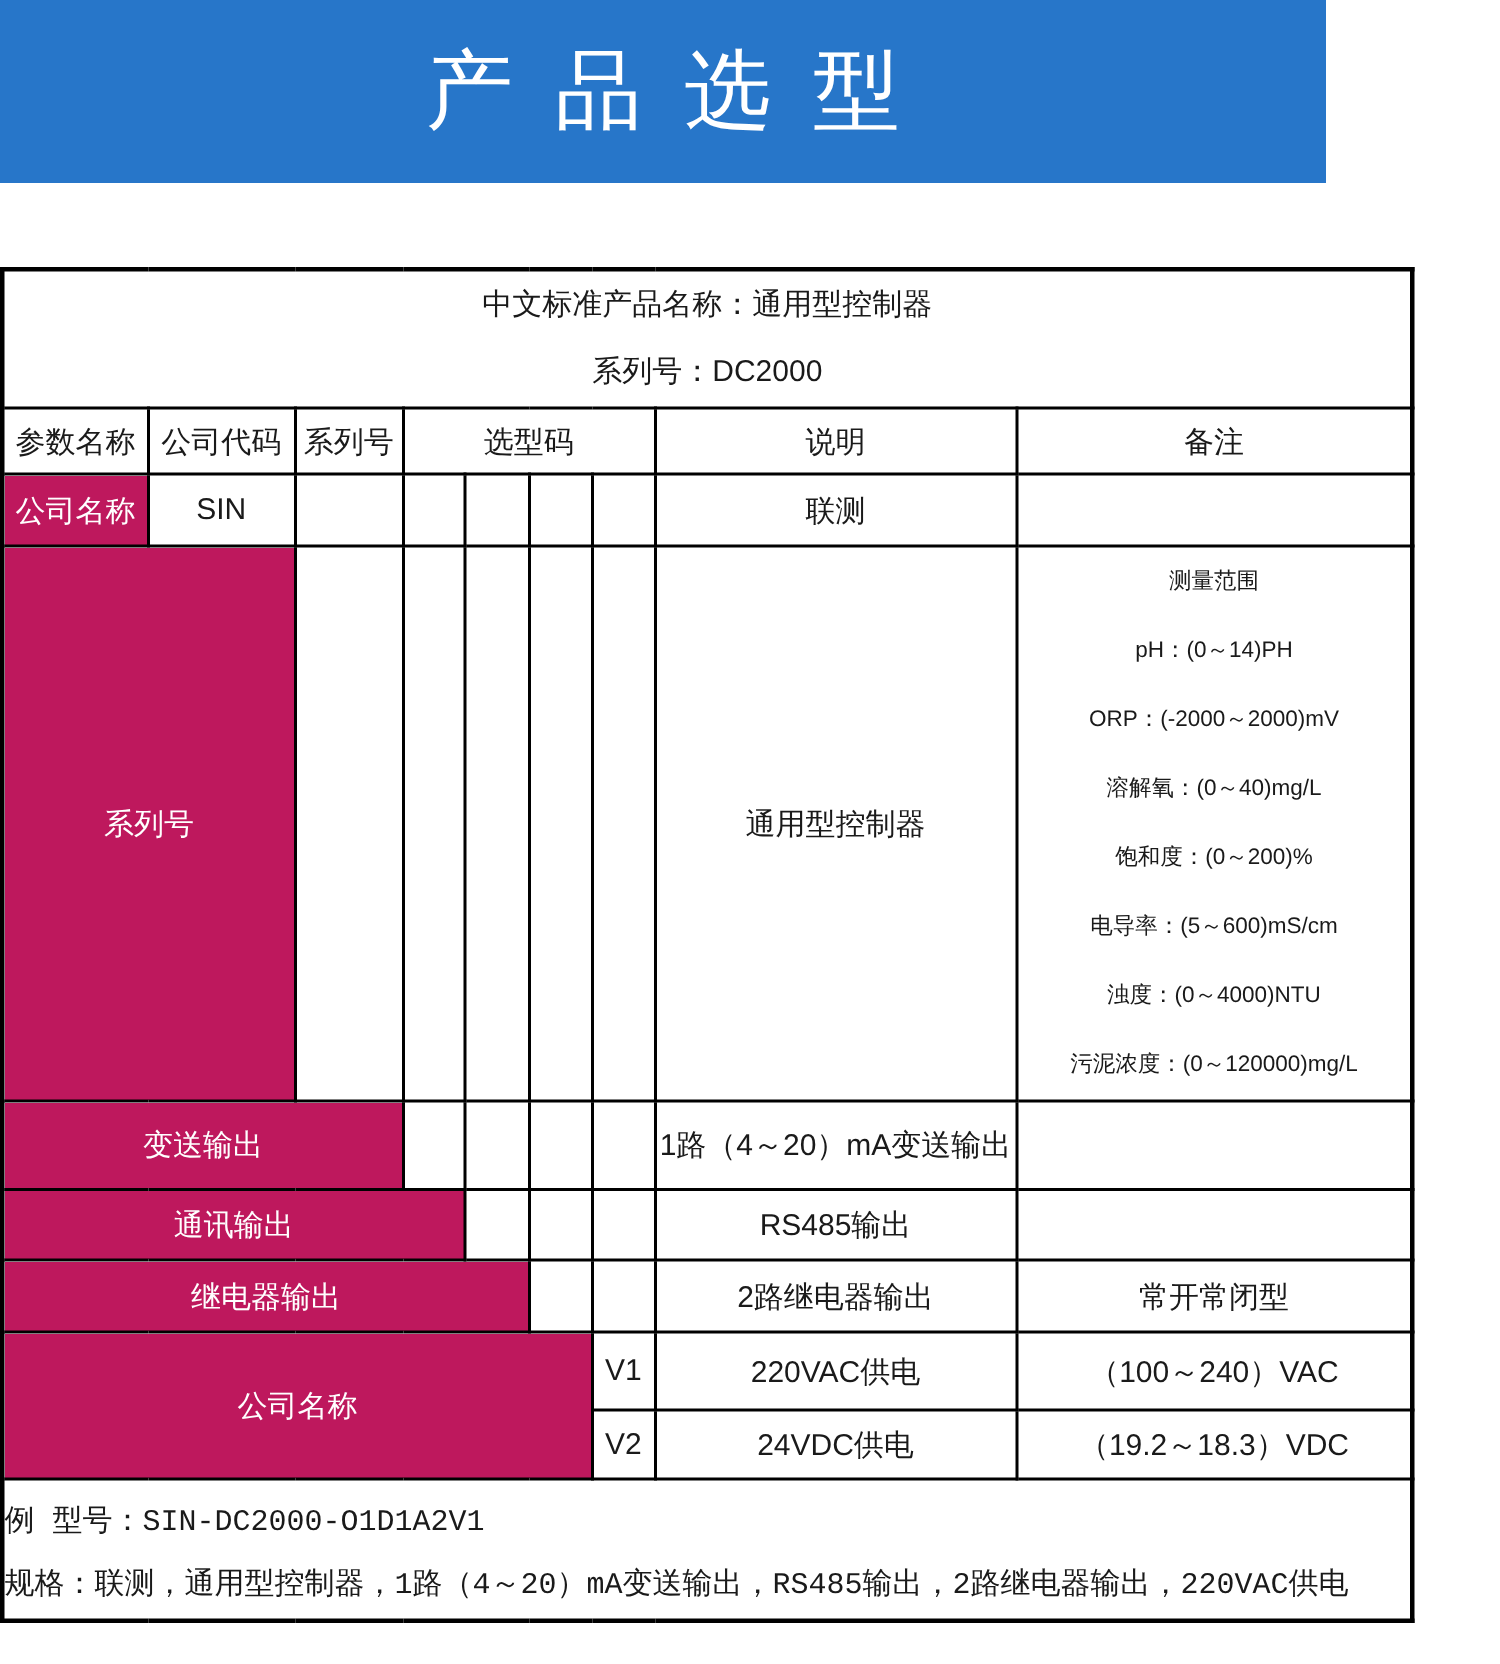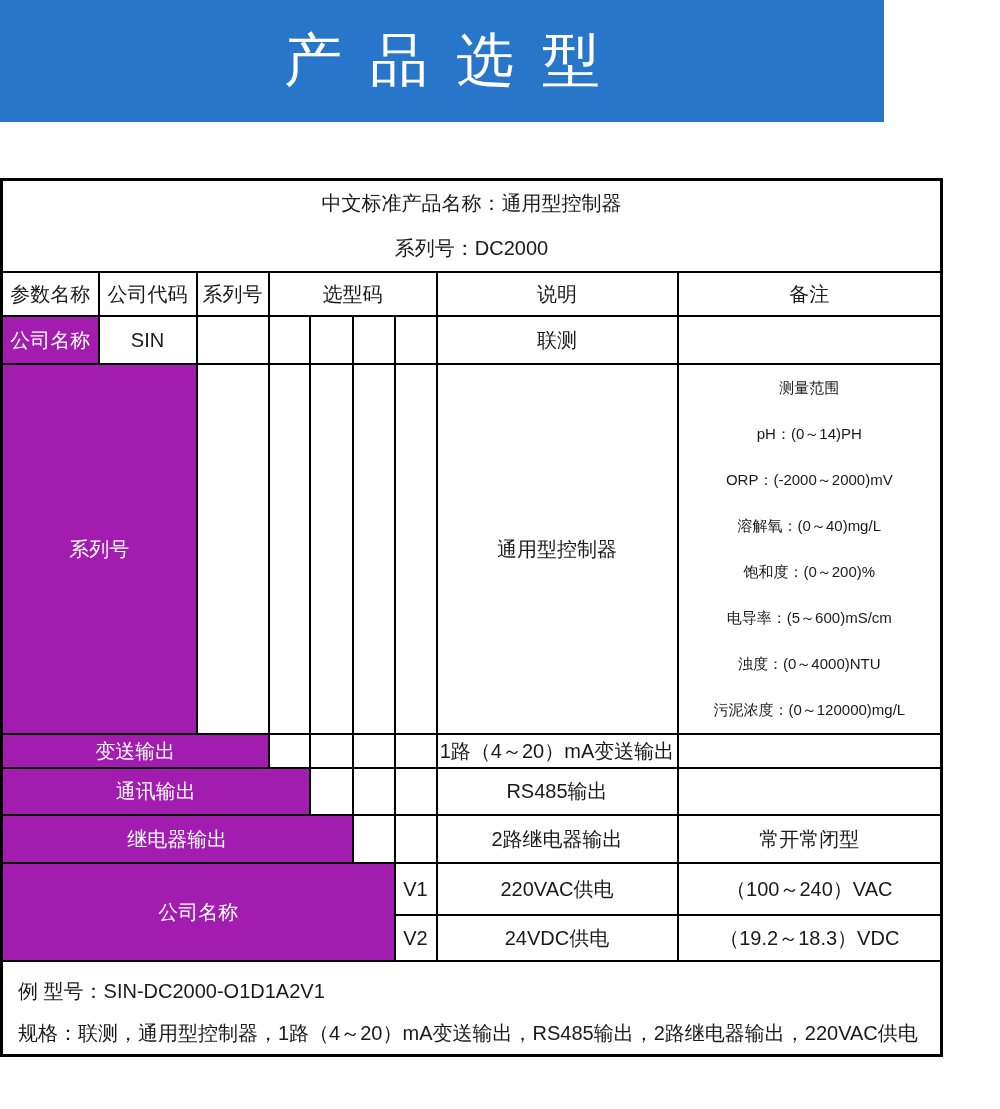--- a/index.html
+++ b/index.html
@@ -20,35 +20,35 @@
   table.spec{
     width:940px;
     border-collapse:collapse;table-layout:fixed;
     border:3px solid #000;
   }
   table.spec td{
     border:2px solid #000;
     text-align:center;vertical-align:middle;
     font-size:20px;padding:0;overflow:hidden;
   }
-  .blue{background:#a21caf;color:#ffffff;}
+  .blue{background:#be185d;color:#ffffff;}
   .title-cell div{line-height:45px;}
   tr.r-title{height:90px;}
   tr.r-header{height:44px;}
   tr.r-company{height:48px;}
   tr.r-series{height:368px;}
-  tr.r-transmit{height:34px;}
+  tr.r-transmit{height:59px;}
   tr.r-comm{height:47px;}
   tr.r-relay{height:48px;}
   tr.r-v1{height:52px;}
   tr.r-v2{height:46px;}
   tr.r-example{height:91px;}
   .remark-lines div{line-height:46px;font-size:15px;white-space:nowrap;}
   .example-cell{text-align:left !important;vertical-align:top;}
-  .example-cell div{line-height:42px;padding-left:15px;white-space:nowrap;}
+  .example-cell div{line-height:42px;padding-left:0;white-space:nowrap;font-family:Liberation Mono, monospace;}
   .example-cell .l1{padding-top:8px;}
 </style>
 </head>
 <body>
 
 <div class="banner">
   <div class="banner-title">产品选型</div>
 </div>
 
 <div class="gap"></div>

